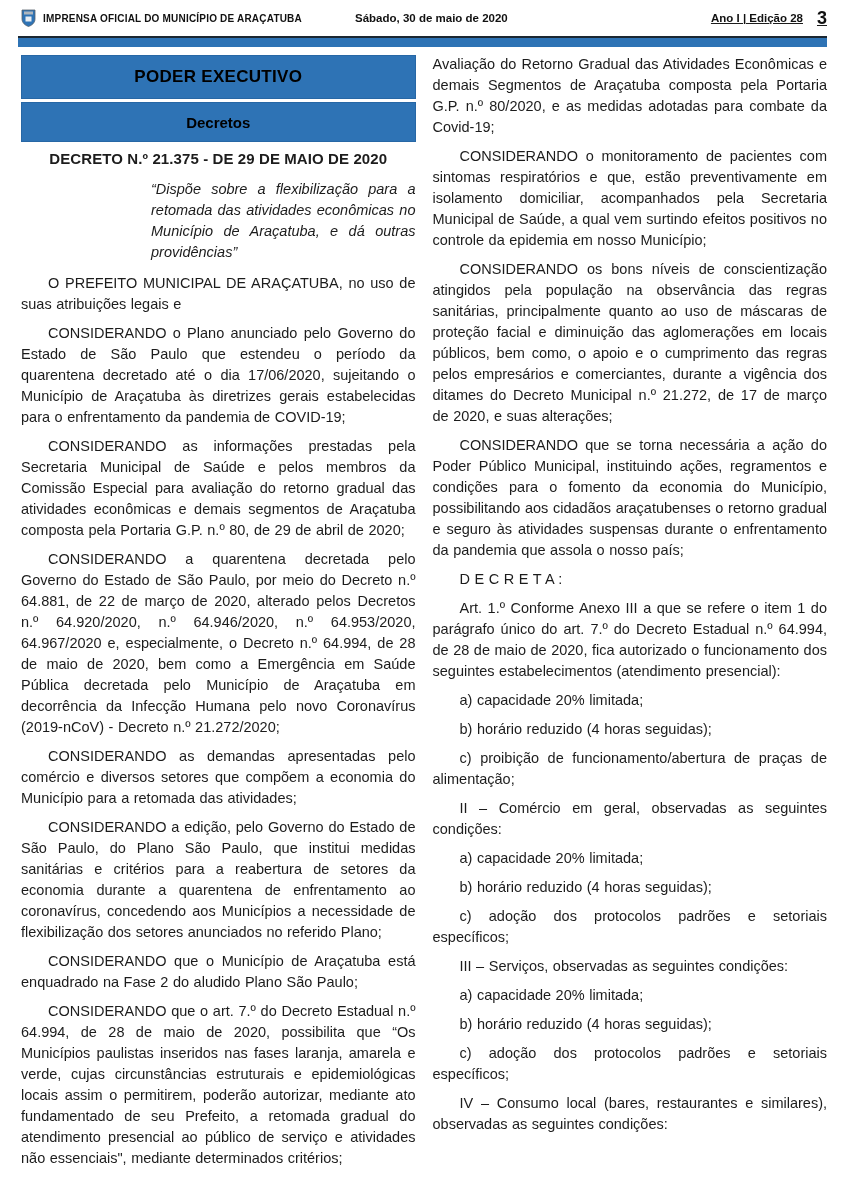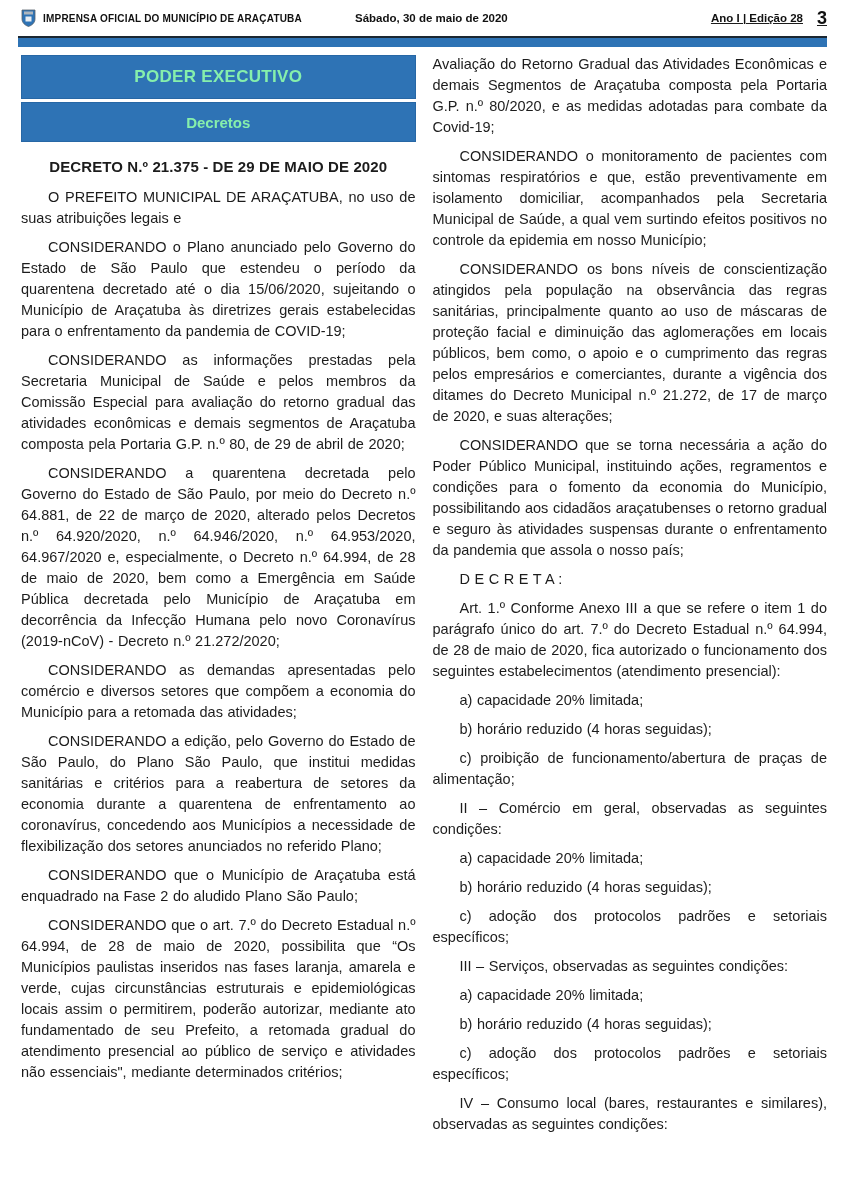--- a/index.html
+++ b/index.html
@@ -44,32 +44,32 @@
     display:flex; gap:17px;
     padding:7px 21px 0 21px;
   }
   .col { width:396px; }
 
   
   .banner-stack { display:flex; flex-direction:column; gap:3px; margin-top:1px; }
   .banner {
     background:#2e73b5;
     border:1px solid #2767a5;
-    color:#86efac;
+    color:#000000;
     text-align:center;
     display:flex; align-items:center; justify-content:center;
     font-weight:bold;
   }
   .banner.primary { height:42px; font-size:17px; letter-spacing:.3px; }
   .banner.secondary { height:38px; font-size:15px; }
 
   
   .decree-title {
     text-align:center; font-weight:bold; font-size:15px;
-    margin:16px 0 12px 0; letter-spacing:.1px;
+    margin:8px 0 12px 0; letter-spacing:.1px;
   }
 
   
   .epigraph {
     margin:0 0 10px 130px;
     font-style:italic; font-size:14.5px; line-height:21px;
     text-align:justify;
   }
 
   
@@ -111,24 +111,25 @@
   <div class="columns">
 
     <div class="col">
       <div class="banner-stack">
         <div class="banner primary">PODER EXECUTIVO</div>
         <div class="banner secondary">Decretos</div>
       </div>
 
       <div class="decree-title">DECRETO N.º 21.375  -  DE 29 DE MAIO DE 2020</div>
 
+      <div class="epigraph">“Dispõe sobre a flexibilização para a retomada das atividades econômicas no Município de Araçatuba, e dá outras providências”</div>
 
       <div class="col-text">
           <p class="para">O PREFEITO MUNICIPAL DE ARAÇATUBA, no uso de suas atribuições legais e</p>
-          <p class="para">CONSIDERANDO o Plano anunciado pelo Governo do Estado de São Paulo que estendeu o período da quarentena decretado até o dia 15/06/2020, sujeitando o Município de Araçatuba às diretrizes gerais estabelecidas para o enfrentamento da pandemia de COVID-19;</p>
+          <p class="para">CONSIDERANDO o Plano anunciado pelo Governo do Estado de São Paulo que estendeu o período da quarentena decretado até o dia 17/06/2020, sujeitando o Município de Araçatuba às diretrizes gerais estabelecidas para o enfrentamento da pandemia de COVID-19;</p>
           <p class="para">CONSIDERANDO as informações prestadas pela Secretaria Municipal de Saúde e pelos membros da Comissão Especial para avaliação do retorno gradual das atividades econômicas e demais segmentos de Araçatuba composta pela Portaria G.P. n.º 80, de 29 de abril de 2020;</p>
           <p class="para">CONSIDERANDO a quarentena decretada pelo Governo do Estado de São Paulo, por meio do Decreto n.º 64.881, de 22 de março de 2020, alterado pelos Decretos n.º 64.920/2020, n.º 64.946/2020, n.º 64.953/2020, 64.967/2020 e, especialmente, o Decreto n.º 64.994, de 28 de maio de 2020, bem como a Emergência em Saúde Pública decretada pelo Município de Araçatuba em decorrência da Infecção Humana pelo novo Coronavírus (2019-nCoV) - Decreto n.º 21.272/2020;</p>
           <p class="para">CONSIDERANDO as demandas apresentadas pelo comércio e diversos setores que compõem a economia do Município para a retomada das atividades;</p>
           <p class="para">CONSIDERANDO a edição, pelo Governo do Estado de São Paulo, do Plano São Paulo, que institui medidas sanitárias e critérios para a reabertura de setores da economia durante a quarentena de enfrentamento ao coronavírus, concedendo aos Municípios a necessidade de flexibilização dos setores anunciados no referido Plano;</p>
           <p class="para">CONSIDERANDO que o Município de Araçatuba está enquadrado na Fase 2 do aludido Plano São Paulo;</p>
           <p class="para">CONSIDERANDO que o art. 7.º do Decreto Estadual n.º 64.994, de 28 de maio de 2020, possibilita que “Os Municípios paulistas inseridos nas fases laranja, amarela e verde, cujas circunstâncias estruturais e epidemiológicas locais assim o permitirem, poderão autorizar, mediante ato fundamentado de seu Prefeito, a retomada gradual do atendimento presencial ao público de serviço e atividades não essenciais", mediante determinados critérios;</p>
         </div>
     </div>
 
     <div class="col right-col">

